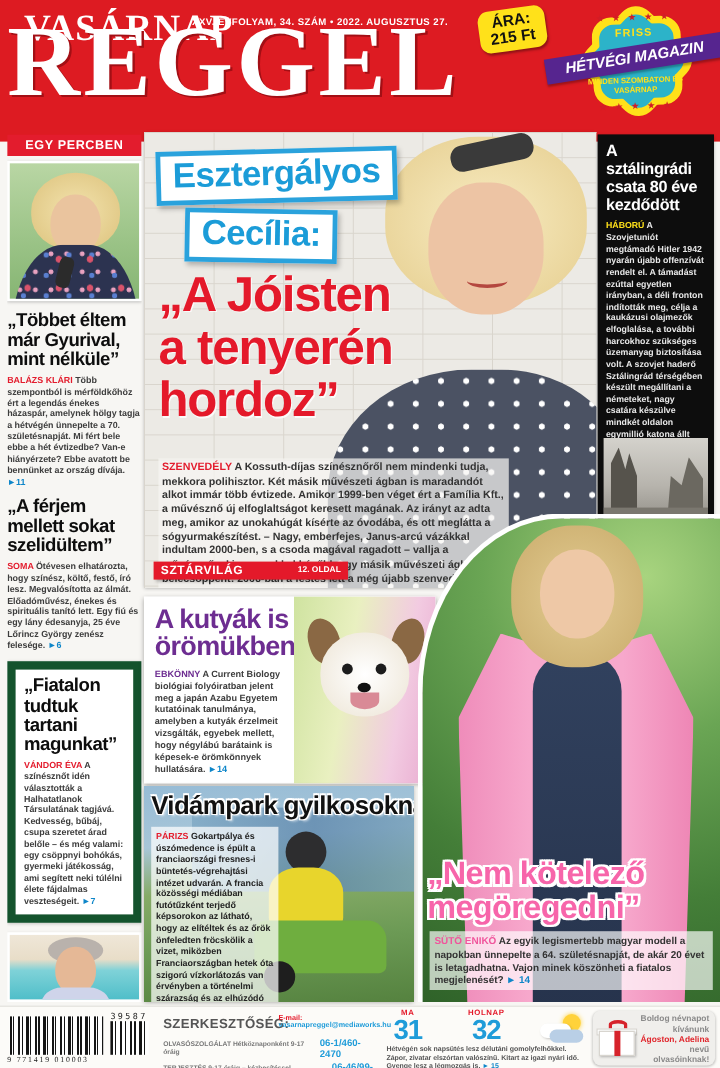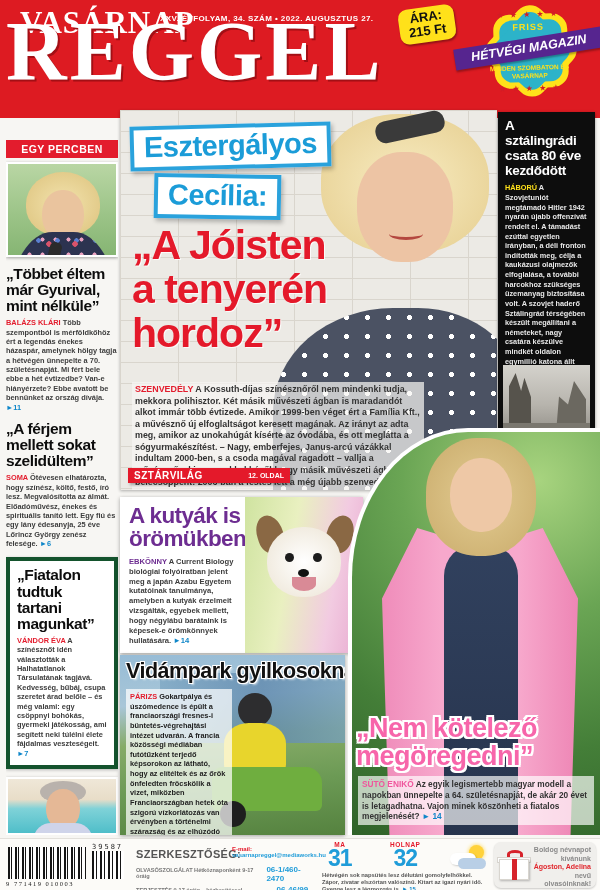--- a/index.html
+++ b/index.html
@@ -18,37 +18,37 @@
   .seal-y2 { transform:rotate(45deg); }
   .seal-t1,.seal-t2 { position:absolute; left:38px; top:18px; width:62px; height:62px; background:#2cb3c9; border-radius:12px; }
   .seal-t2 { transform:rotate(45deg); }
   .badge-stars { position:absolute; width:134px; text-align:center; color:#d21d26; font-size:8px; letter-spacing:2px; }
   .badge-friss { position:absolute; left:0; top:20px; width:134px; text-align:center; color:#ffe11a; font-weight:bold; font-size:9px; letter-spacing:1px; }
   .badge-ribbon { position:absolute; left:-8px; top:36px; width:150px; height:21px; background:#56258f; transform:rotate(-7deg); color:#fff; font-weight:bold; font-style:italic; font-size:12.5px; text-align:center; line-height:21px; box-shadow:0 2px 2px rgba(0,0,0,.3); white-space:nowrap; }
   .badge-bottom { position:absolute; left:22px; top:62px; width:90px; text-align:center; color:#ffe11a; font-weight:bold; font-size:6.5px; line-height:1.25; }
 
   
   .leftcol { position:absolute; left:6px; top:112px; width:112px; height:723px; display:flex; flex-direction:column; overflow:hidden; }
-  .section-bar { background:#e31c2d; color:#fff; font-weight:bold; font-size:10.5px; text-align:center; padding:3px 0; letter-spacing:.5px;margin-top:28px; }
+  .section-bar { background:#e31c2d; color:#fff; font-weight:bold; font-size:10.5px; text-align:center; padding:3px 0; letter-spacing:.5px; }
   .photo-frame { border:2px solid #fff; box-shadow:0 1px 3px rgba(0,0,0,.35); position:relative; overflow:hidden; }
   .klari-photo { height:248px; margin-top:4px; background:linear-gradient(180deg,#b9d6a4 0%,#9cc488 55%,#86b573 100%); }
   .klari-hair { position:absolute; left:18px; top:8px; width:74px; height:64px; background:radial-gradient(#f3e3ae,#dcc27c); border-radius:50% 50% 45% 45%; }
   .klari-face { position:absolute; left:34px; top:26px; width:42px; height:50px; background:#eac49e; border-radius:48%; }
   .klari-dress { position:absolute; left:2px; top:68px; width:106px; height:180px; border-radius:40% 40% 0 0;
       background-color:#2c3350;
       background-image:radial-gradient(circle,#d9536b 2.5px,transparent 3px),radial-gradient(circle,#5a7fd0 2px,transparent 2.5px),radial-gradient(circle,#e9a2c0 1.8px,transparent 2.3px);
       background-size:26px 24px,19px 17px,13px 15px; }
   .klari-mic { position:absolute; left:40px; top:78px; width:12px; height:26px; background:#2b2b2b; border-radius:5px; transform:rotate(14deg); }
   .left-headline { font-weight:bold; color:#0d0d0d; font-size:15.5px; line-height:1.04; margin-top:9px; letter-spacing:-.4px; }
   .left-body { margin-top:4px; font-size:7.4px; line-height:1.27; color:#3d3d3d; font-weight:bold; }
   .kicker-red { color:#e31c2d; }
   .kicker-purple { color:#6d2d91; }
   .kicker-pink { color:#f0559c; }
   .pageref { color:#0e86c9; white-space:nowrap; }
-  .vandor-card { margin-top:9px; background:#fff; border:4px solid #14532d; box-shadow:0 1px 3px rgba(0,0,0,.25); padding:6px 7px 7px; }
+  .vandor-card { margin-top:9px; background:#fff; border:7px solid #14532d; box-shadow:0 1px 3px rgba(0,0,0,.25); padding:6px 7px 7px; }
   .vandor-card .left-headline { margin-top:0; }
   .pool-photo { flex:1; min-height:58px; margin-top:8px; background:linear-gradient(180deg,#efe7d8 0%,#e8ddc8 38%,#7fd2d8 55%,#4fbec9 100%); }
   .pool-face { position:absolute; left:38px; top:10px; width:34px; height:40px; background:#e5b896; border-radius:48%; }
   .pool-hair { position:absolute; left:32px; top:2px; width:46px; height:22px; background:#b9b2ac; border-radius:50%; }
   .pool-top { position:absolute; left:26px; top:44px; width:58px; height:50px; background:#cfd4ea; border-radius:30% 30% 0 0; }
 
   
   .feature { position:absolute; left:120px; top:110px; width:377px; height:380px; overflow:hidden;
       background-color:#eceae5;
       background-image:linear-gradient(#d9d5cd 1px,transparent 1px),linear-gradient(90deg,#d9d5cd 1px,transparent 1px);

